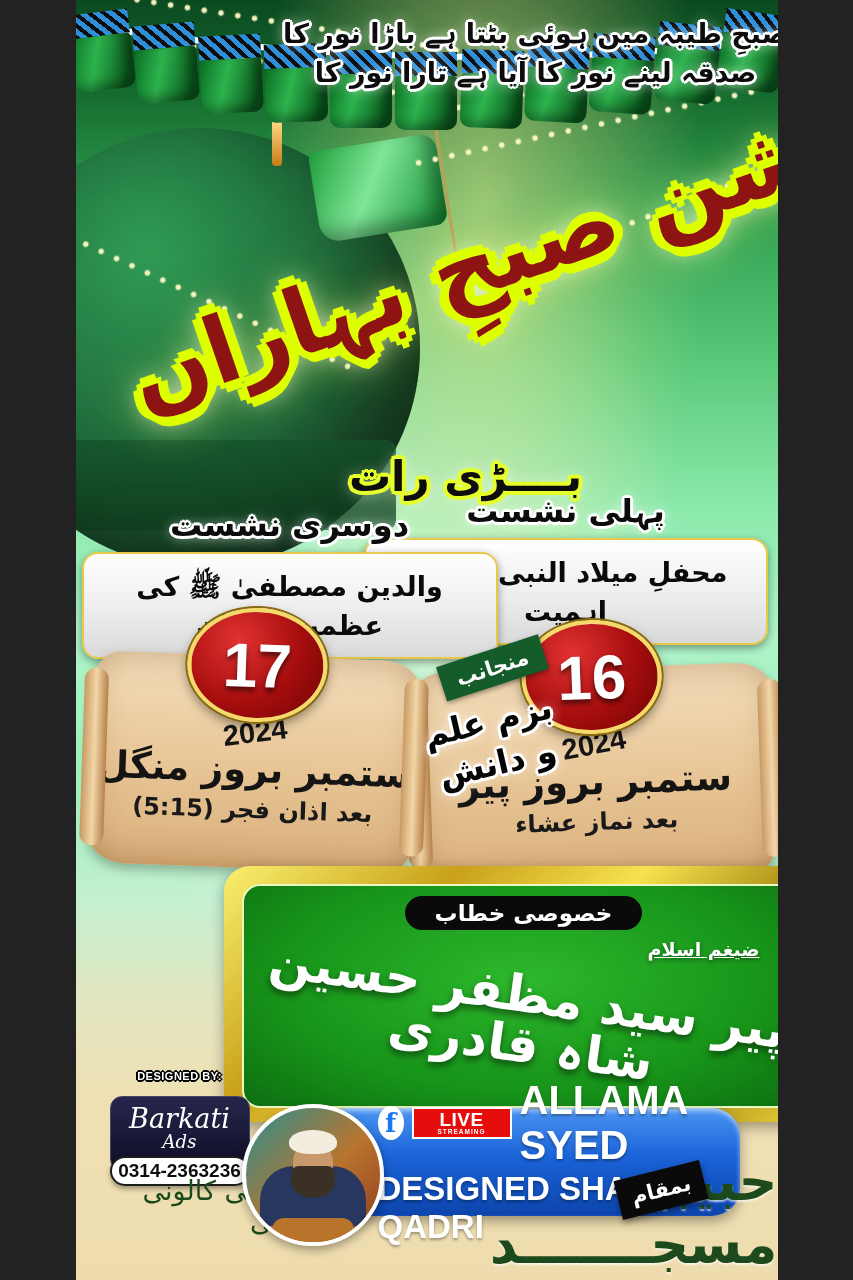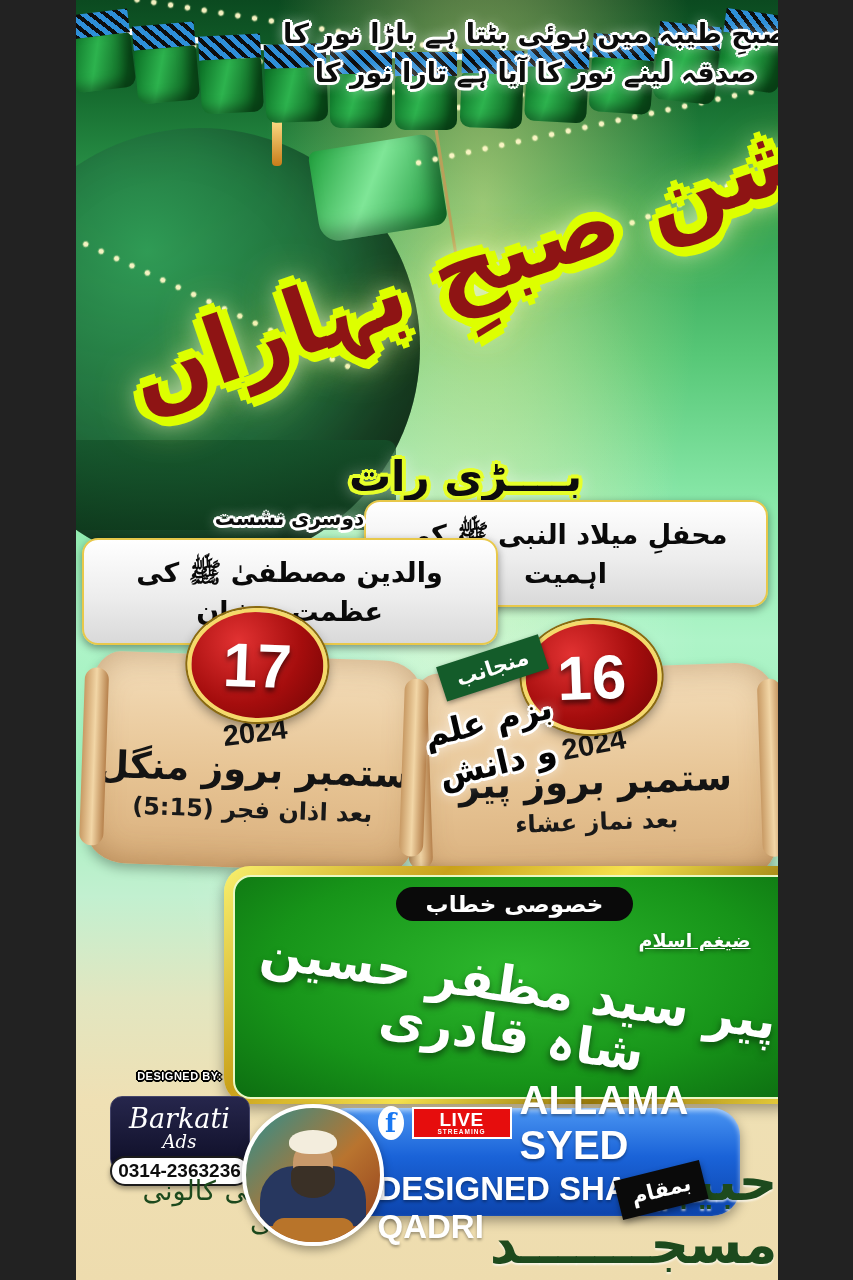--- a/index.html
+++ b/index.html
@@ -71,21 +71,21 @@
       -10px 0 #ddff00,10px 0 #ddff00,0 -10px #ddff00,0 10px #ddff00,
       0 0 26px #ffffff,0 0 46px #eaff60;}
   .subtitle{position:absolute;top:452px;left:170px;width:440px;text-align:center;z-index:5;
     font-size:42px;font-weight:bold;color:#0d0d0d;
     text-shadow:-4px 0 #e6ff2a,4px 0 #e6ff2a,0 -4px #e6ff2a,0 4px #e6ff2a,
       -3px -3px #e6ff2a,3px 3px #e6ff2a,-3px 3px #e6ff2a,3px -3px #e6ff2a,0 0 18px #fff;}
   
   .session{position:absolute;text-align:center;z-index:6;}
   #session-1{right:10px;top:492px;width:404px;}
   #session-2{left:6px;top:506px;width:416px;}
-  .session-heading{font-size:20px;font-weight:bold;color:#0c0c0c;}
+  .session-heading{font-size:32px;font-weight:bold;color:#0c0c0c;}
   .session-box{margin-top:8px;border:2px solid #e8c84a;border-radius:16px;
     background:linear-gradient(180deg,#ffffff,#ededed 55%,#d9d9d9);
     box-shadow:0 3px 8px rgba(0,0,0,.4);padding:16px 8px;
     font-size:27px;font-weight:bold;color:#0a0a0a;}
   
   .scroll{position:absolute;z-index:6;text-align:center;
     background:linear-gradient(180deg,#f4debb,#e7c494 55%,#d9af7c);
     border-radius:28px 38px 30px 40px / 34px 30px 40px 30px;
     box-shadow:inset 0 0 34px rgba(120,70,20,.38),0 5px 12px rgba(0,0,0,.28);}
   .scroll::before,.scroll::after{content:"";position:absolute;top:8%;width:24px;height:84%;
@@ -106,21 +106,21 @@
   .scroll-time{margin-top:4px;font-size:24px;font-weight:bold;color:#191919;}
   
   .organizer{position:absolute;left:344px;top:650px;width:146px;z-index:6;text-align:center;}
   .organizer-tag{display:inline-block;background:#145c2a;color:#fff;font-size:21px;
     font-weight:bold;padding:6px 16px;transform:rotate(-18deg);
     box-shadow:0 2px 5px rgba(0,0,0,.4);}
   .organizer-name{margin-top:14px;transform:rotate(-13deg);font-size:33px;font-weight:bold;
     color:#050505;line-height:1.3;}
   
   .special{position:absolute;left:148px;top:866px;width:560px;height:220px;z-index:7;
-    border-radius:26px;padding:9px;
+    border-radius:26px;padding:18px;
     background:linear-gradient(135deg,#f9f06e,#c9a11a 28%,#f6e24e 50%,#97780a 74%,#ecd23e);
     box-shadow:0 5px 14px rgba(0,0,0,.35);}
   .special-inner{position:relative;width:100%;height:100%;border-radius:18px;text-align:center;
     background:radial-gradient(ellipse at 50% 42%,#2db82d,#179419 62%,#0d6e11);
     border:2px solid #eaf8c2;}
   .special-tag{display:inline-block;margin-top:10px;background:#0a0a0a;color:#fff;
     font-size:23px;font-weight:bold;padding:4px 30px;border-radius:22px;}
   .special-honorific{position:absolute;top:52px;right:44px;color:#fff;font-size:19px;
     font-weight:bold;text-shadow:0 2px 4px rgba(0,0,0,.45);text-decoration:underline;}
   .special-name{position:absolute;top:84px;left:0;width:100%;transform:rotate(8deg);
@@ -251,20 +251,21 @@
 
   <div class="couplet rtl outline-white">
     <div>صبحِ طیبہ میں ہوئی بٹتا ہے باڑا نور کا</div>
     <div>صدقہ لینے نور کا آیا ہے تارا نور کا</div>
   </div>
 
   <div class="main-title rtl">جشن صبحِ بہاراں</div>
   <div class="subtitle rtl">بــــڑی رات</div>
 
   <div class="session" id="session-1">
+    <div class="session-heading rtl outline-white">پہلی نشست</div>
     <div class="session-box rtl">محفلِ میلاد النبی ﷺ کی اہمیت</div>
   </div>
 
   <div class="session" id="session-2">
     <div class="session-heading rtl outline-white">دوسری نشست</div>
     <div class="session-box rtl">والدین مصطفیٰ ﷺ کی عظمت و شان</div>
   </div>
 
   <div class="scroll" id="scroll-16">
     <div class="day-badge">16</div>

